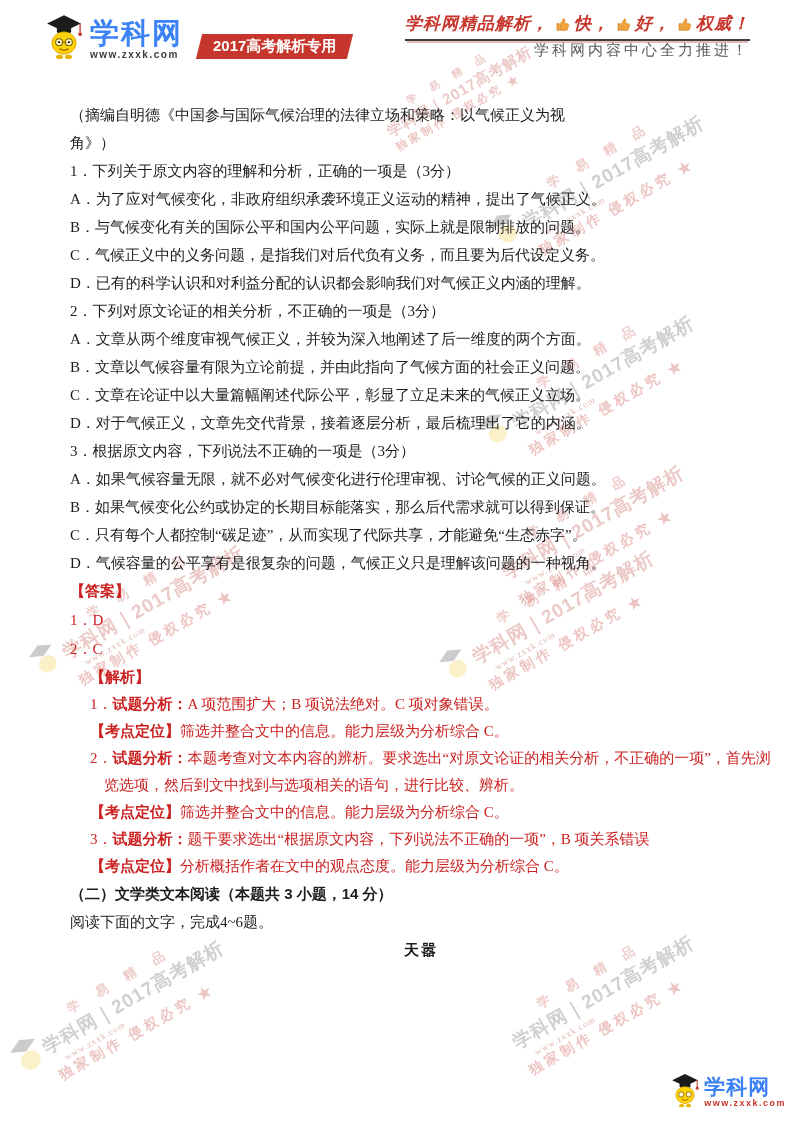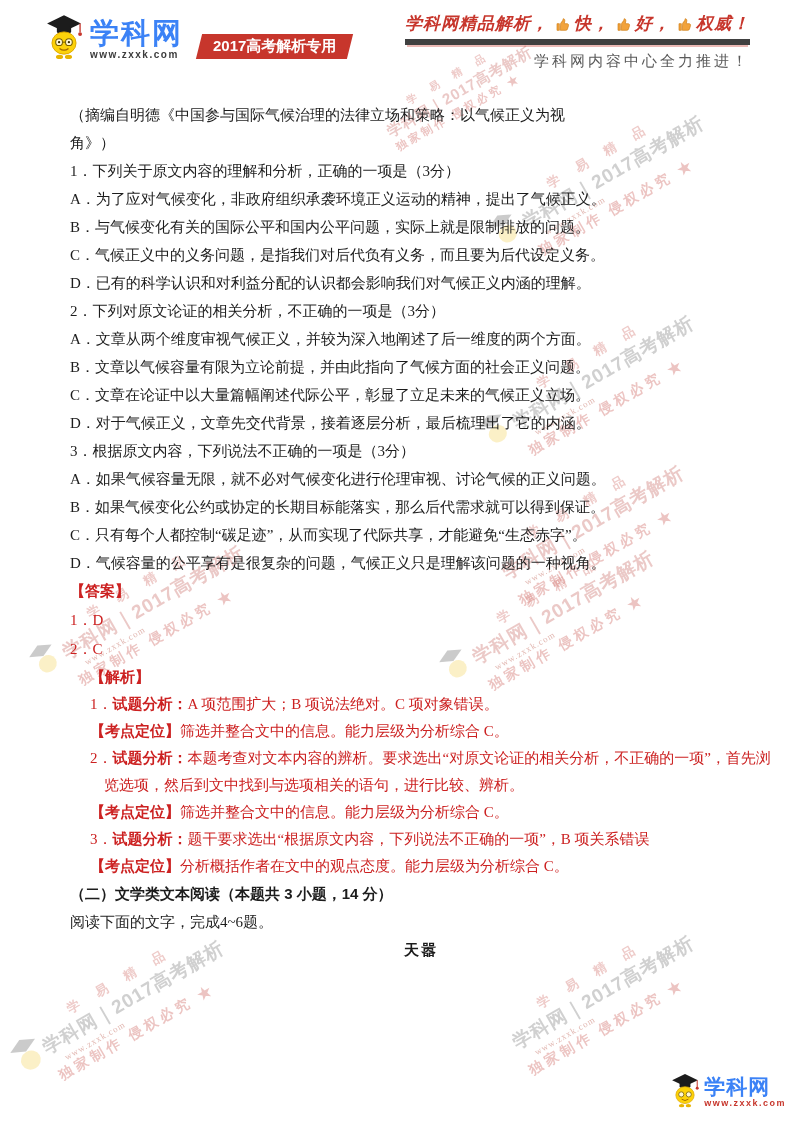--- a/index.html
+++ b/index.html
@@ -15,24 +15,24 @@
              font-size:29px;color:#3b82f6;letter-spacing:2px;}
   .site-url{font-family:"Liberation Sans",sans-serif;font-weight:700;font-size:10px;
             color:#3c3c3c;letter-spacing:1.5px;margin-top:2px;}
   .badge{background:#c7362c;color:#fff;font-family:"Liberation Sans",sans-serif;
          font-weight:700;font-size:15px;padding:3px 14px;transform:skewX(-14deg);
          margin-left:16px;margin-bottom:1px;white-space:nowrap;}
   .badge>span{display:inline-block;transform:skewX(14deg);}
   .header-right{display:flex;flex-direction:column;align-items:flex-end;padding-top:2px;}
   .slogan{font-family:"Liberation Sans",sans-serif;font-style:italic;font-weight:800;
           font-size:17px;color:#c7362c;letter-spacing:1px;white-space:nowrap;
-          border-bottom:6px solid #404040;box-shadow:0 4px 0 -2px rgba(199,54,44,.35);
+          border-bottom:2px solid #404040;box-shadow:0 4px 0 -2px rgba(199,54,44,.35);
           padding-bottom:4px;display:flex;align-items:center;gap:2px;}
   .subline{font-family:"Liberation Sans",sans-serif;font-size:15px;color:#5a5a5a;
-           letter-spacing:3px;margin-top:7px;}
+           letter-spacing:3px;}
   .thumb{margin:0 1px -2px 4px;}
 
   
   .content{position:absolute;top:85px;left:0;right:0;padding:16px 22px 0 70px;}
   .content p{margin:0;line-height:28px;font-size:15px;}
   .cite1{margin-left:170px;}
   .option{margin-left:26px;}
   .answers p{line-height:29px;color:#cc2121;}
   .label{color:#c40000;font-weight:700;margin-left:-8px;}
   .analysis p{line-height:27px;color:#cc2121;margin-left:20px;}

